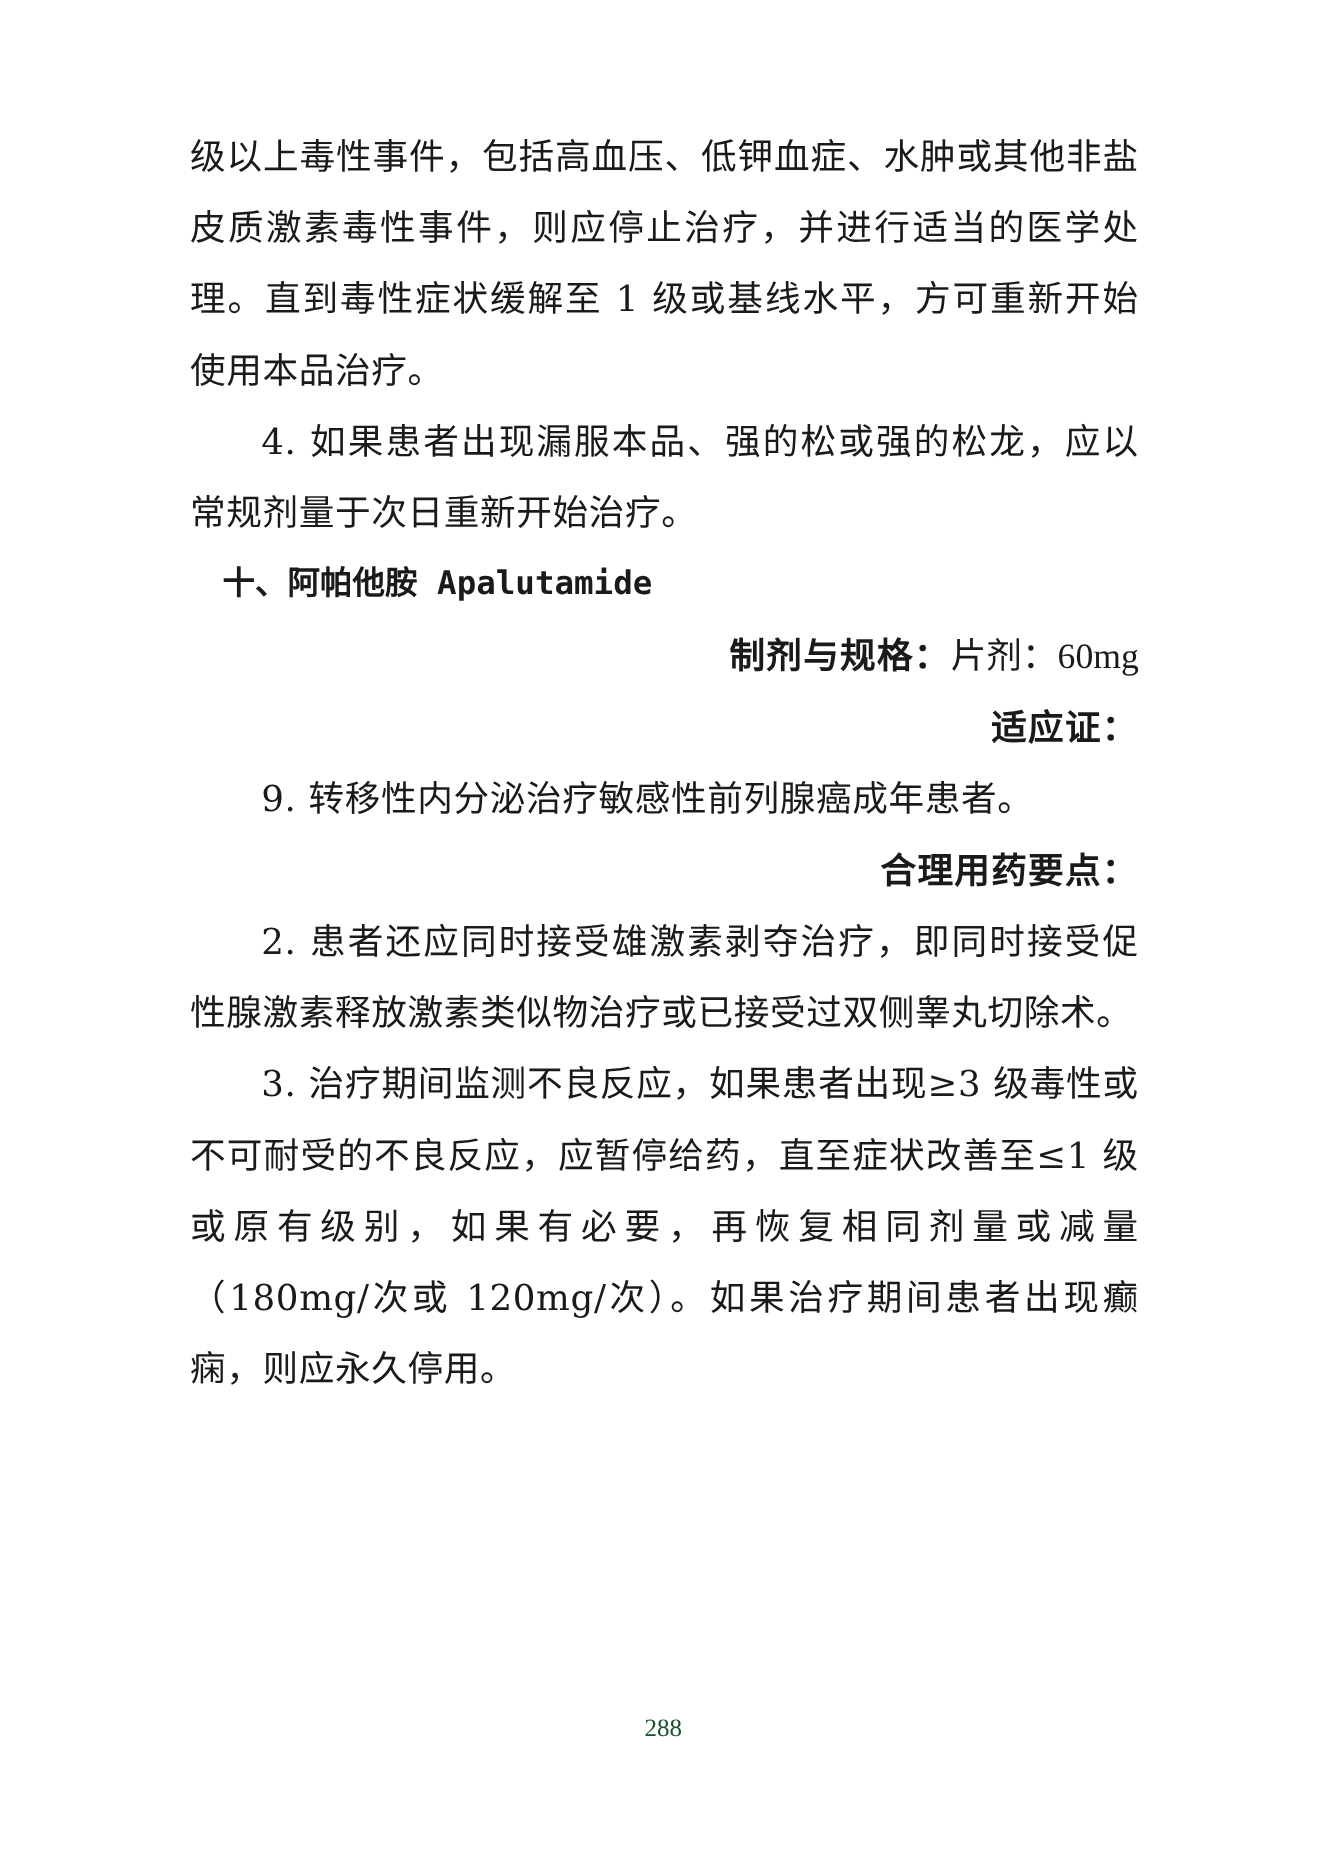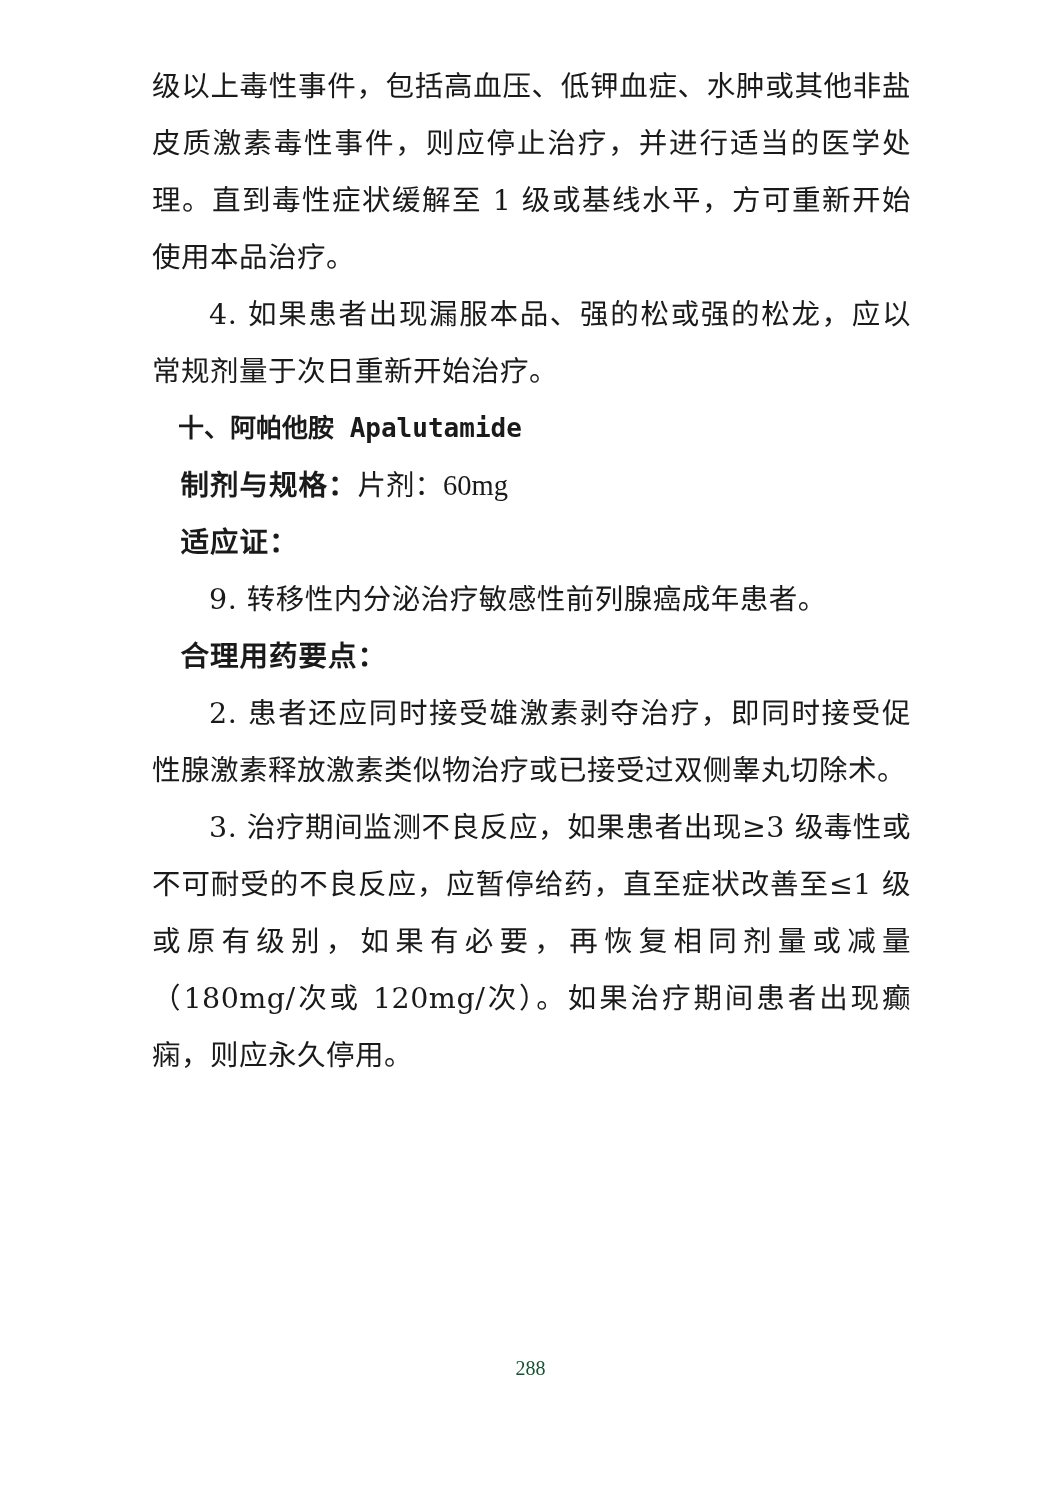--- a/index.html
+++ b/index.html
@@ -9,26 +9,26 @@
   }
   body {
     width: 1061px;
     height: 1500px;
     position: relative;
     font-family: "DejaVu Serif", "Liberation Serif", serif;
     color: #1a1a1a;
   }
   .page {
     position: absolute;
-    top: 0;
+    top: 15px;
     left: 0;
     width: 1061px;
     height: 1484px;
     box-sizing: border-box;
-    padding: 58px 150px 0 152px;
+    padding: 82px 150px 0 152px;
   }
   .body-text {
     font-size: 28.5px;
     line-height: 57px;
     letter-spacing: 0.5px;
     text-align: justify;
     text-justify: inter-ideograph;
     margin: 0;
   }
   .indent {
@@ -40,20 +40,21 @@
     font-weight: bold;
     letter-spacing: 1px;
     margin: 0;
     text-indent: 1em;
   }
   .sub-heading {
     font-size: 28.5px;
     line-height: 57px;
     margin: 0;
     text-indent: 1em;
+    text-align: right;
   }
   .sub-heading b {
     font-weight: bold;
     letter-spacing: 1px;
   }
   .mono {
     font-family: "DejaVu Sans Mono", "Liberation Mono", monospace;
     font-size: 26px;
     letter-spacing: 0;
   }

